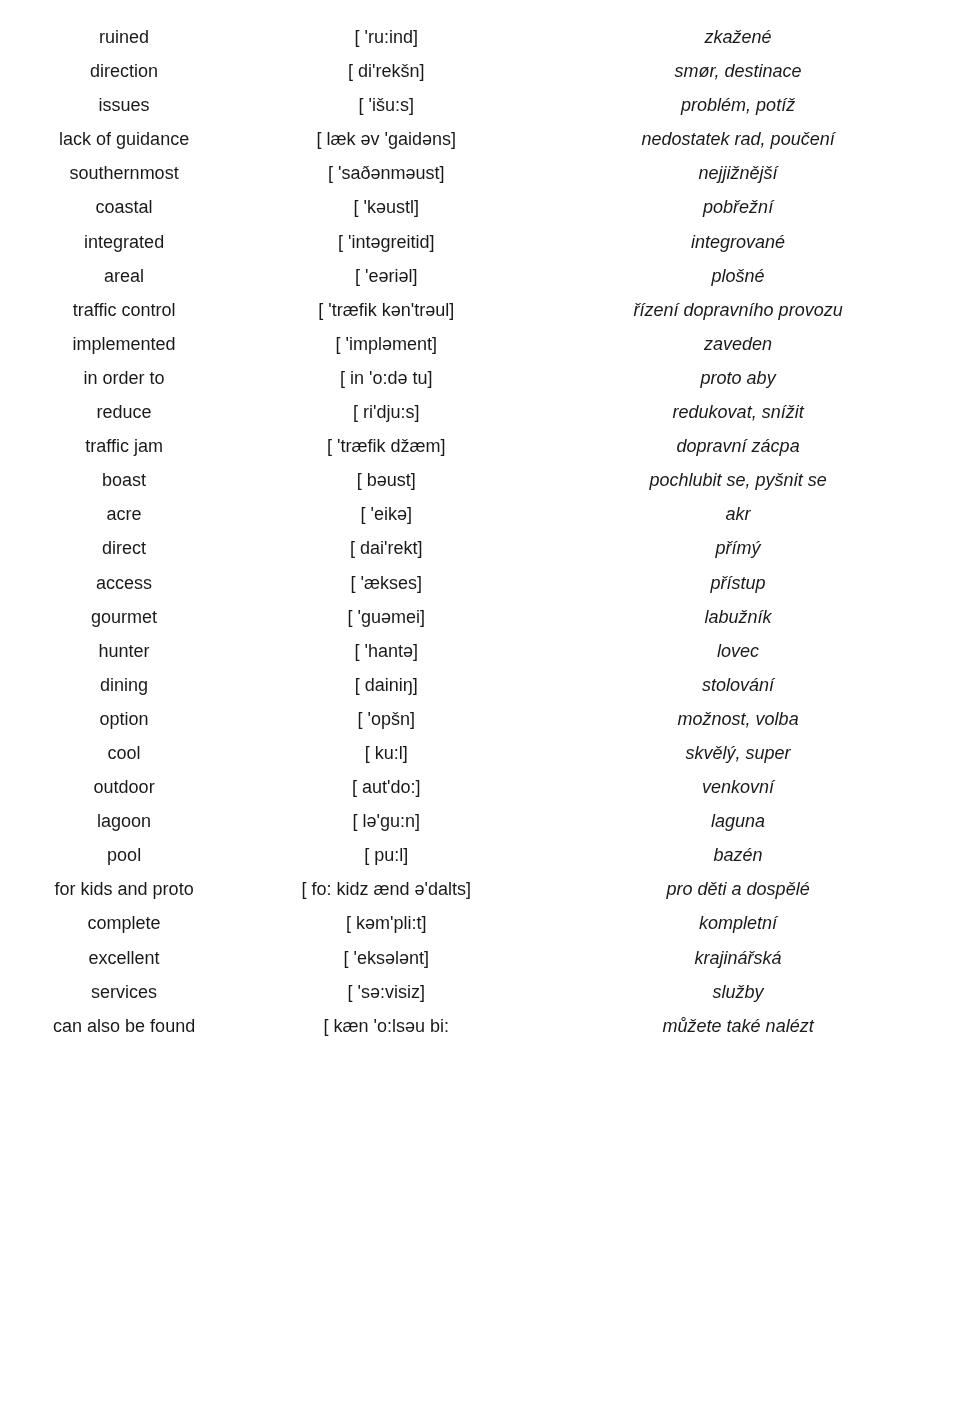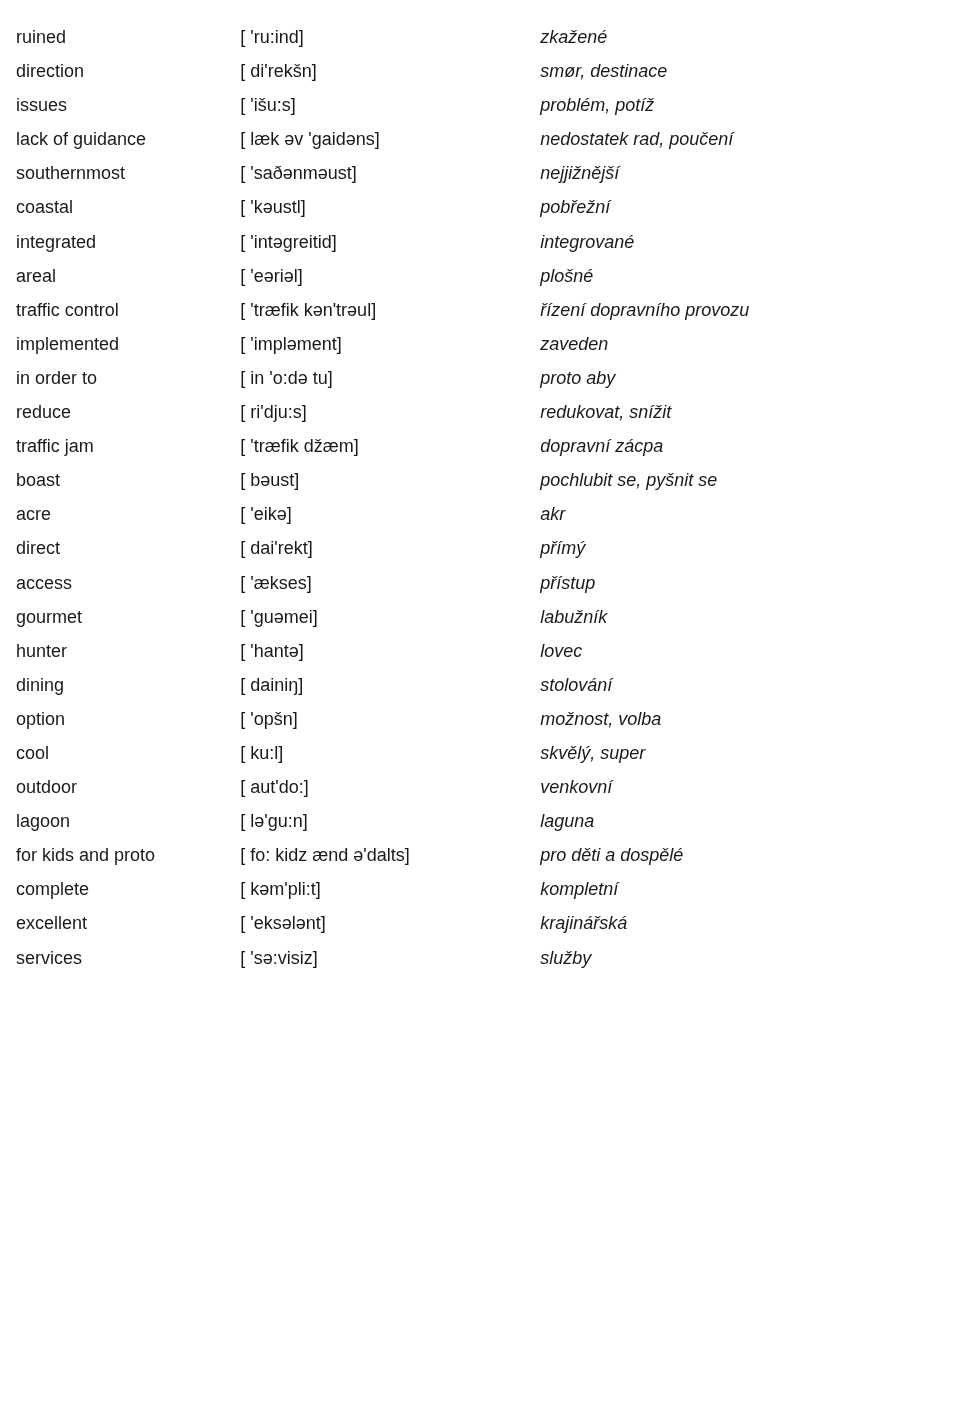--- a/index.html
+++ b/index.html
@@ -11,20 +11,21 @@
       background: #ffffff;
       font-family: Arial, sans-serif;
       font-size: 18px;
       color: #1a1a1a;
       padding: 20px 16px;
       width: 960px;
     }
     .vocab-table {
       width: 100%;
       border-collapse: collapse;
+      text-align: center;
     }
     .vocab-table tr td {
       padding: 4px 8px 4px 0;
       vertical-align: top;
       line-height: 1.45;
     }
     .col-word {
       width: 230px;
       font-weight: normal;
     }
@@ -157,33 +158,43 @@
         <td class="col-word">outdoor</td>
         <td class="col-phonetic">[ aut'do:]</td>
         <td class="col-translation">venkovní</td>
       </tr>
       <tr>
         <td class="col-word">lagoon</td>
         <td class="col-phonetic">[ lə'gu:n]</td>
         <td class="col-translation">laguna</td>
       </tr>
       <tr>
+        <td class="col-word">pool</td>
+        <td class="col-phonetic">[ pu:l]</td>
+        <td class="col-translation">bazén</td>
+      </tr>
+      <tr>
         <td class="col-word">for kids and proto</td>
         <td class="col-phonetic">[ fo: kidz ænd ə'dalts]</td>
         <td class="col-translation">pro děti a dospělé</td>
       </tr>
       <tr>
         <td class="col-word">complete</td>
         <td class="col-phonetic">[ kəm'pli:t]</td>
         <td class="col-translation">kompletní</td>
       </tr>
       <tr>
         <td class="col-word">excellent</td>
         <td class="col-phonetic">[ 'eksələnt]</td>
         <td class="col-translation">krajinářská</td>
       </tr>
       <tr>
         <td class="col-word">services</td>
         <td class="col-phonetic">[ 'sə:visiz]</td>
         <td class="col-translation">služby</td>
+      </tr>
+      <tr>
+        <td class="col-word">can also be found</td>
+        <td class="col-phonetic">[ kæn 'o:lsəu bi:</td>
+        <td class="col-translation">můžete také nalézt</td>
       </tr>
     </tbody>
 </table>
 
 </body></html>

